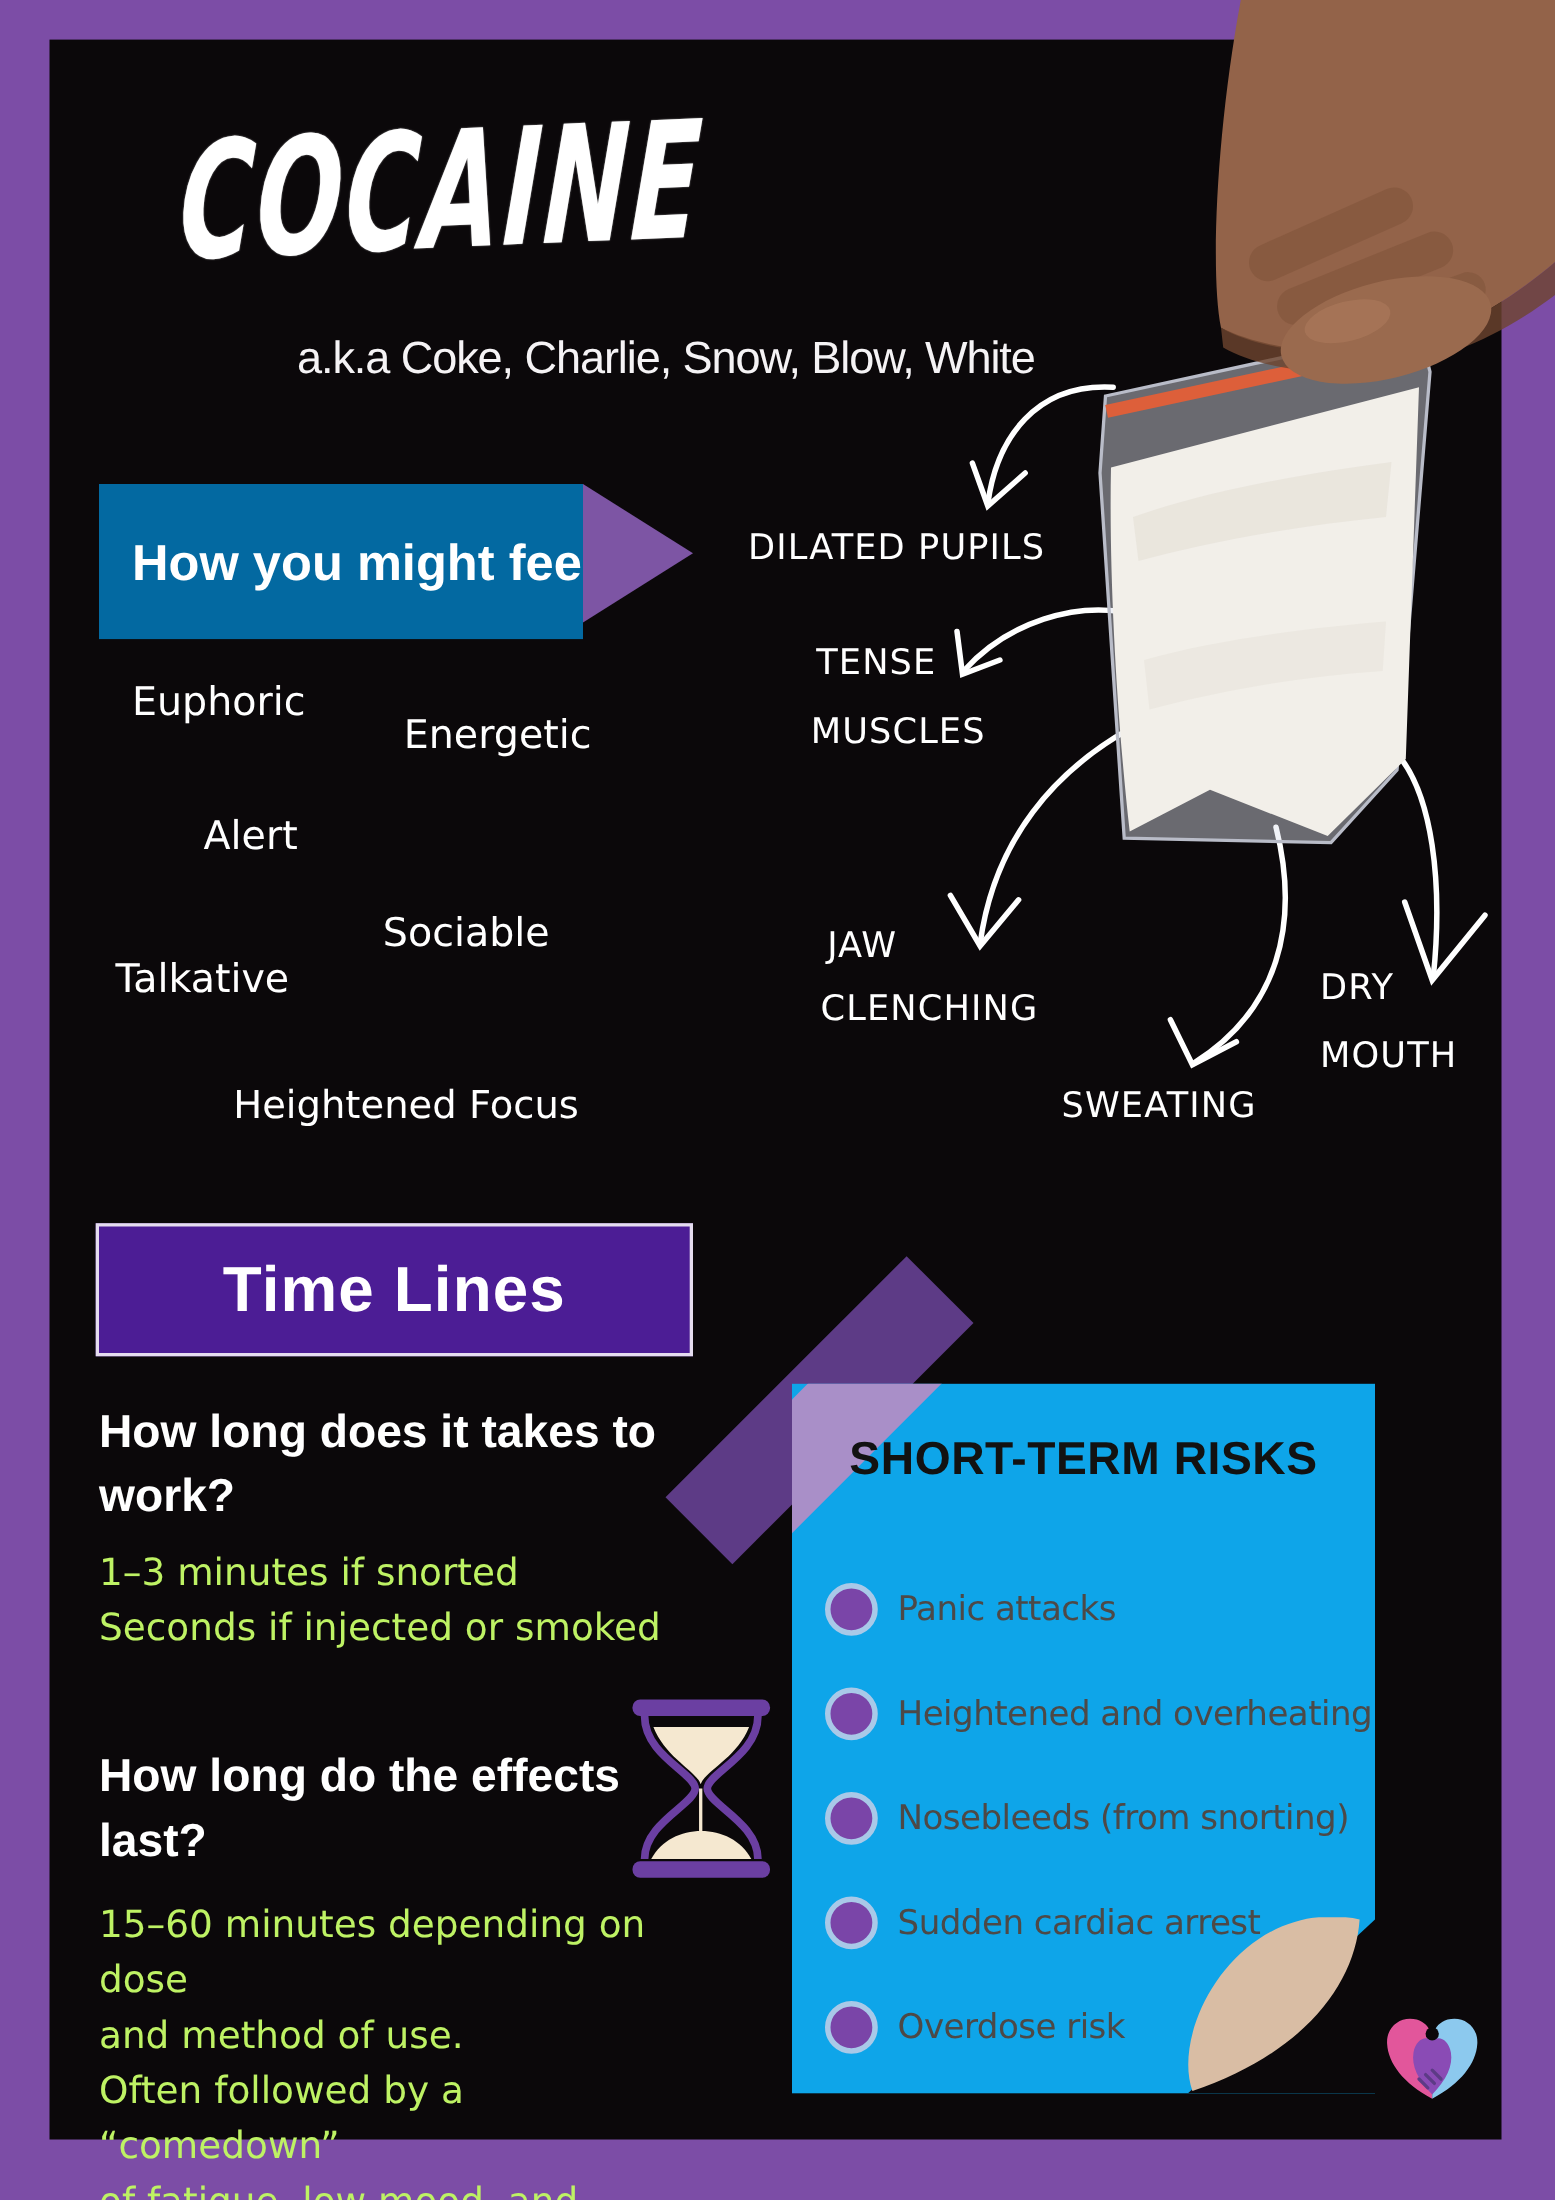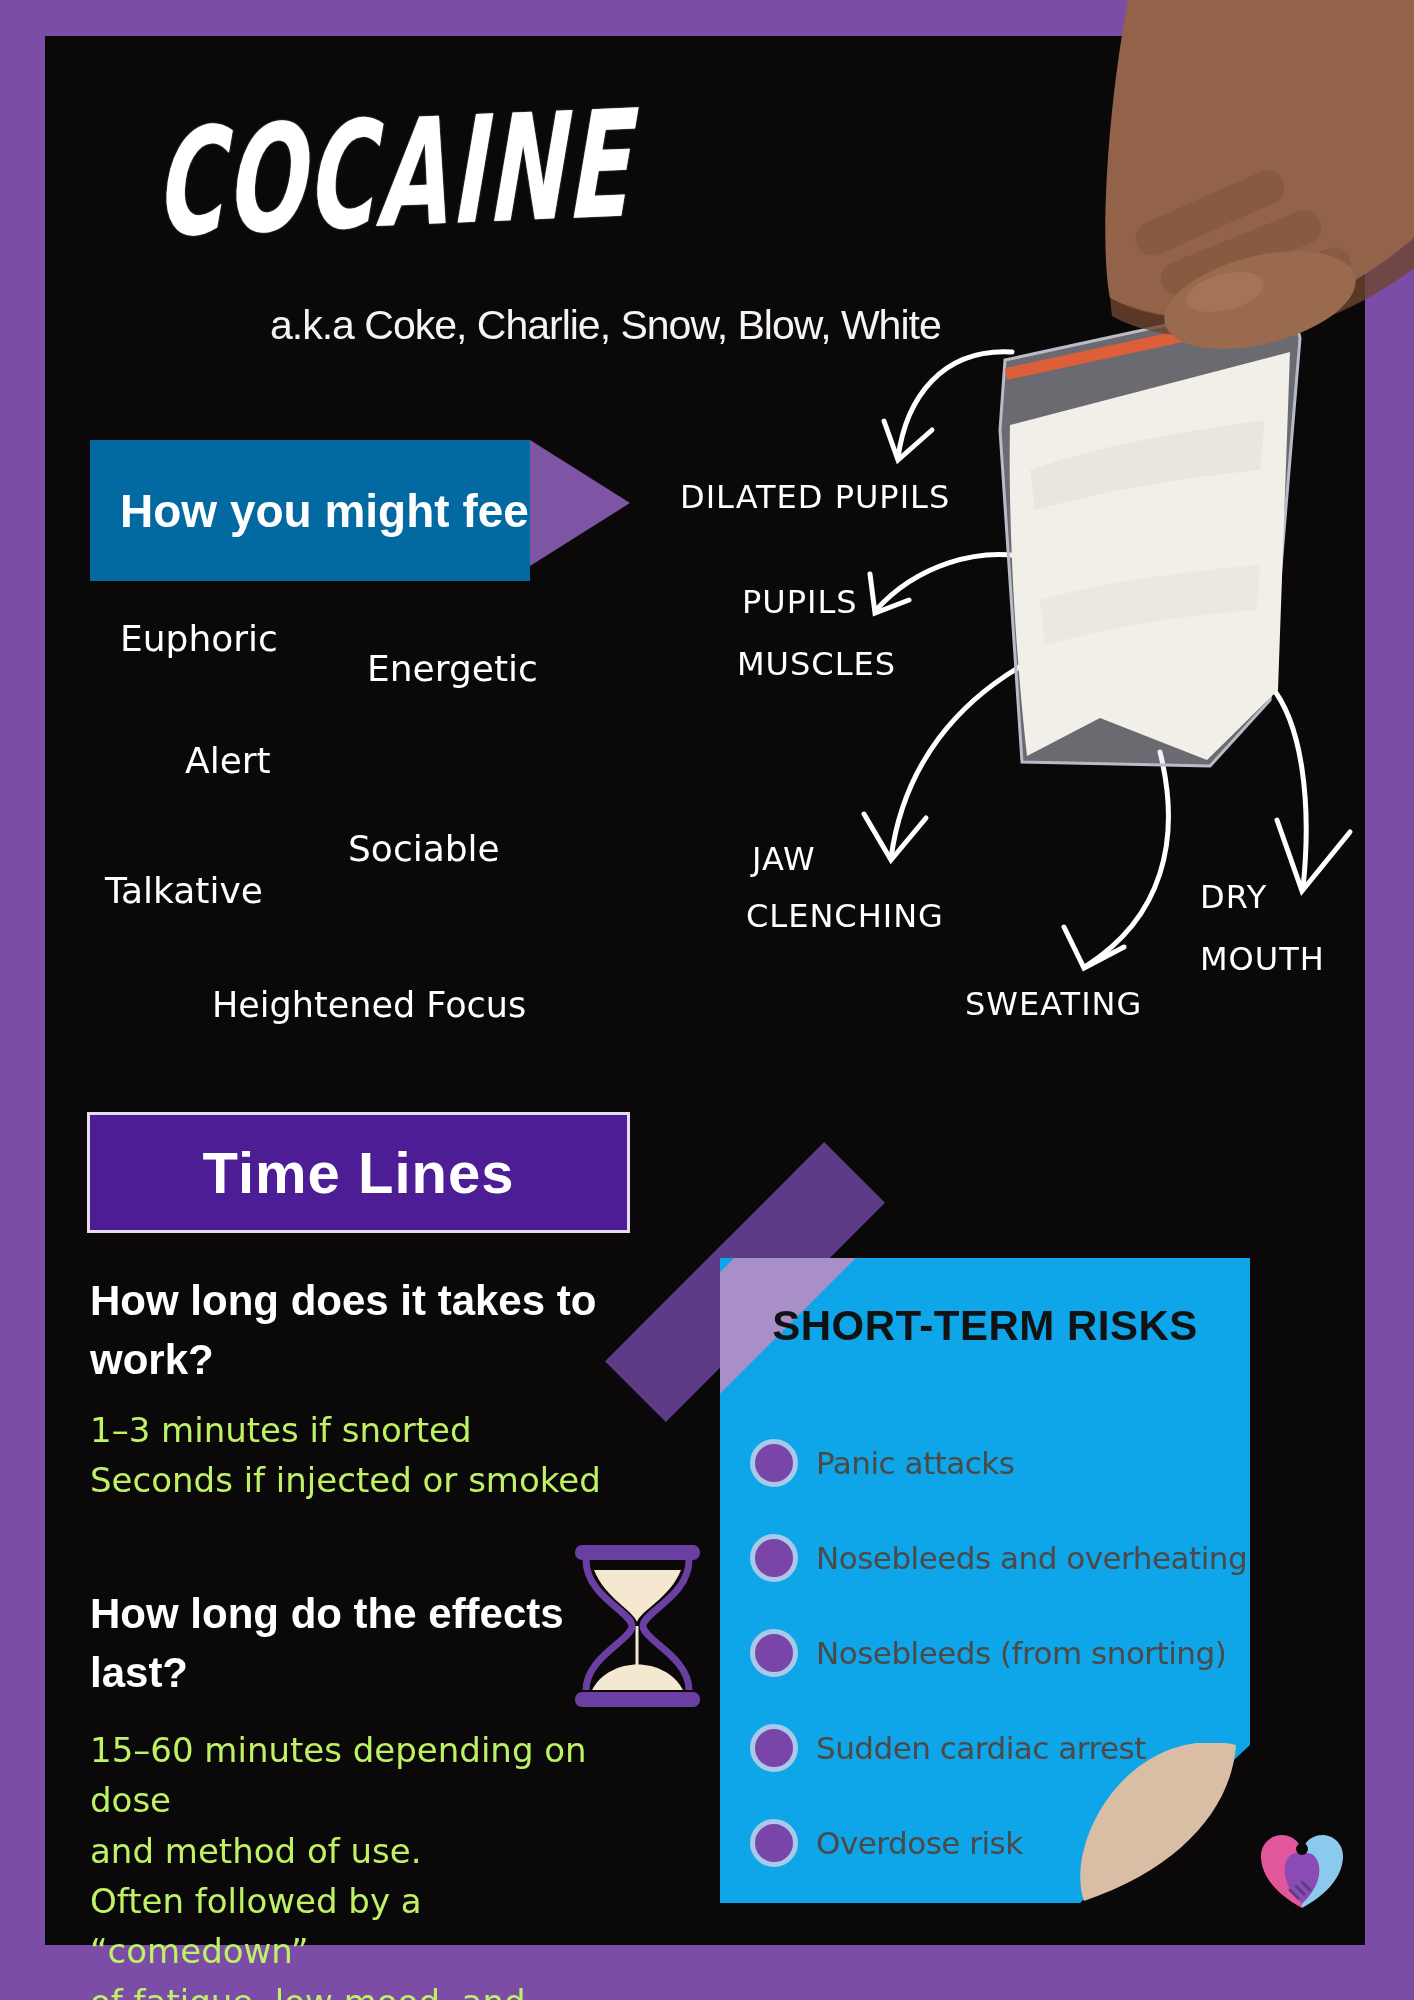--- a/index.html
+++ b/index.html
@@ -169,21 +169,21 @@
   <div class="abs" id="feel-banner-arrow"></div>
 
   <div class="abs feeling" style="left:120px; top:618px;">Euphoric</div>
   <div class="abs feeling" style="left:367px; top:648px;">Energetic</div>
   <div class="abs feeling" style="left:185px; top:740px;">Alert</div>
   <div class="abs feeling" style="left:348px; top:828px;">Sociable</div>
   <div class="abs feeling" style="left:105px; top:870px;">Talkative</div>
   <div class="abs feeling" style="left:212px; top:985px; font-size:35px;">Heightened Focus</div>
 
   <div class="abs effect" style="left:680px; top:478px;">DILATED PUPILS</div>
-  <div class="abs effect" style="left:742px; top:583px;">PUPILS</div>
+  <div class="abs effect" style="left:742px; top:583px;">TENSE</div>
   <div class="abs effect" style="left:737px; top:645px;">MUSCLES</div>
   <div class="abs effect" style="left:752px; top:840px;">JAW</div>
   <div class="abs effect" style="left:746px; top:897px;">CLENCHING</div>
   <div class="abs effect" style="left:965px; top:985px;">SWEATING</div>
   <div class="abs effect" style="left:1200px; top:878px;">DRY</div>
   <div class="abs effect" style="left:1200px; top:940px;">MOUTH</div>
 
   <div class="abs" id="timelines-header">
     <span id="timelines-title">Time Lines</span>
   </div>
@@ -211,21 +211,21 @@
   <div class="abs" id="risks-card">
     <div class="abs" id="tape-light"></div>
     <div id="risks-heading">SHORT-TERM RISKS</div>
     <div id="risks-list">
       <div class="risk-row">
         <div class="risk-bullet"></div>
         <div class="risk-label">Panic attacks</div>
       </div>
       <div class="risk-row">
         <div class="risk-bullet"></div>
-        <div class="risk-label">Nosebleeds and overheating</div>
+        <div class="risk-label">Heightened and overheating</div>
       </div>
       <div class="risk-row">
         <div class="risk-bullet"></div>
         <div class="risk-label">Nosebleeds  (from snorting)</div>
       </div>
       <div class="risk-row">
         <div class="risk-bullet"></div>
         <div class="risk-label">Sudden cardiac arrest</div>
       </div>
       <div class="risk-row">

